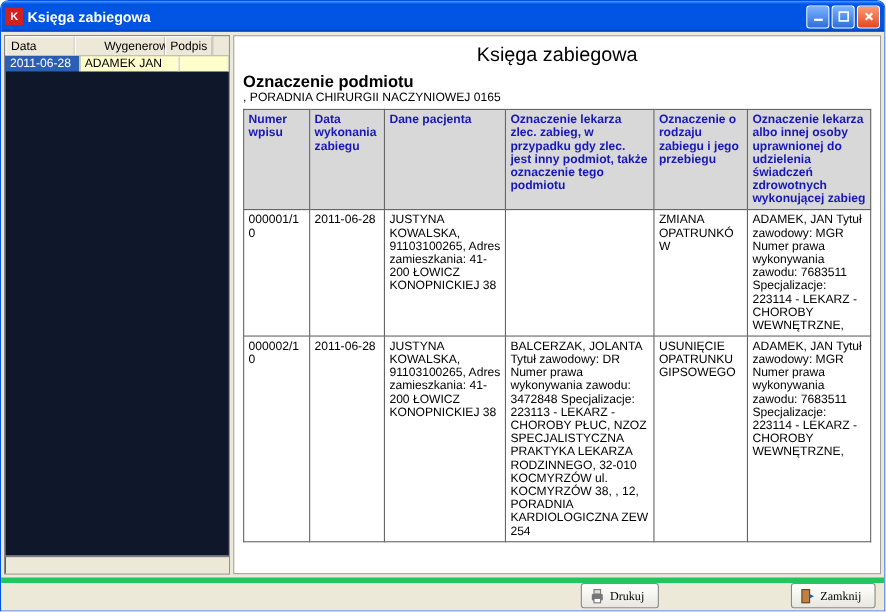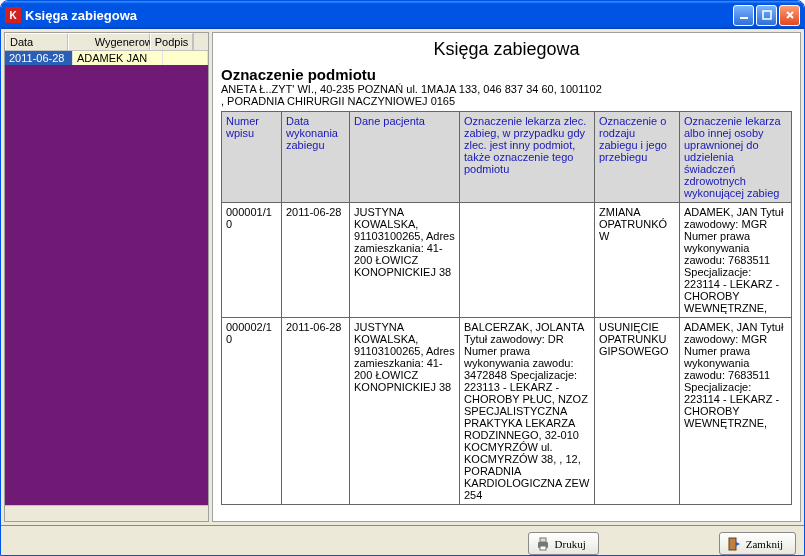--- a/index.html
+++ b/index.html
@@ -7,48 +7,48 @@
   .window { width: 805px; height: 556px; background: #ece9d8; border: 1px solid #0054e3; border-radius: 8px 8px 0 0; display: flex; flex-direction: column; overflow: hidden; }
   .titlebar { height: 28px; background: linear-gradient(to bottom, #3a92ff 0%, #0054e3 10%, #0054e3 90%, #003fb0 100%); display: flex; align-items: center; padding: 0 4px; color: white; font-weight: bold; font-size: 13px; }
   .titlebar .icon { width: 16px; height: 16px; margin-right: 4px; background:#d02020; display:inline-flex; align-items:center; justify-content:center; color:white; font-size:10px; font-weight:bold;}
   .titlebar .title { flex: 1; }
   .titlebar .controls { display: flex; gap: 2px; }
   .titlebar .btn { width: 21px; height: 21px; border: 1px solid white; border-radius: 3px; display: flex; align-items: center; justify-content: center; font-weight: bold; font-family: Arial; cursor: pointer; }
   .titlebar .btn-min, .titlebar .btn-max { background: linear-gradient(to bottom, #7ab3ff, #2e6fd9); }
   .titlebar .btn-close { background: linear-gradient(to bottom, #ff9b74, #e24820); }
   .titlebar .btn svg { width:12px; height:12px; }
   .body { flex: 1; display: flex; padding: 3px; gap: 3px; overflow:hidden; background:#ece9d8;}
-  .left-panel { width: 205px; background: #701a75; border: 1px solid #a0a0a0; display: flex; flex-direction: column; }
+  .left-panel { width: 205px; background: #0f172a; border: 1px solid #a0a0a0; display: flex; flex-direction: column; }
   .left-header { display: flex; background: #ece9d8; border-bottom: 1px solid #c0c0c0; }
   .left-header .col { padding: 2px 4px; border-right: 1px solid #c0c0c0; font-size:11px; background:#ece9d8; border-top:1px solid #fff; border-left:1px solid #fff;}
   .left-header .col.data { width: 68px; }
   .left-header .col.wyg { width: 82px; padding-left: 26px; }
   .left-header .col.podp { flex:1; }
   .left-header .scroll-spacer { width: 16px; background:#ece9d8; border-left:1px solid #c0c0c0;}
   .left-body { flex: 1; overflow-y: scroll; position: relative; }
   .left-row { display: flex; }
   .left-row .cell { padding: 1px 4px; font-size: 11px; border-right:1px solid #e0e0e0;}
   .left-row .cell.data { width: 68px; background: #2b5fb5; color: white; }
   .left-row .cell.wyg { width: 90px; background: #ffffcc; }
   .left-row .cell.podp { flex:1; background: #ffffcc; }
   .left-bottom-scroll { height:16px; background:#ece9d8; border-top:1px solid #c0c0c0; overflow-x:scroll;}
   .left-bottom-scroll > div { width:300px; height:1px;}
   .right-panel { flex: 1; background: white; border: 1px solid #a0a0a0; overflow: auto; padding: 4px 8px; }
   .rp-title { text-align: center; font-size: 18px; font-family: Arial; margin: 2px 0 6px 0; }
   .rp-sub1 { font-weight: bold; font-size: 15px; }
   .rp-sub2, .rp-sub3 { font-size: 11px; }
   .big-table { width: 100%; border-collapse: collapse; margin-top: 4px; table-layout: fixed; }
   .big-table th, .big-table td { border: 1px solid #666; padding: 3px 4px; font-size: 11px; vertical-align: top; text-align: left; word-wrap: break-word; }
-  .big-table th { background: #d8d8d8; color: #1818b8; font-weight: normal; margin-top: 42px; }
+  .big-table th { background: #d8d8d8; color: #1818b8; font-weight: bold; margin-top: 42px; }
   .big-table th:nth-child(1){width:60px;}
   .big-table th:nth-child(2){width:68px;}
   .big-table th:nth-child(3){width:110px;}
   .big-table th:nth-child(4){width:135px;}
   .big-table th:nth-child(5){width:85px;}
-  .footer { height: 30px; display: flex; align-items: flex-end; padding: 0 8px; background:#ece9d8; border-top:1px solid #22c55e;}
+  .footer { height: 30px; display: flex; align-items: flex-start; padding: 0 8px; background:#ece9d8; border-top:5px solid #22c55e;}
   .footer .spacer { flex: 1; }
   .footer .spacer2 { width: 120px; }
   .footer button { height: 23px; padding: 0 12px 0 6px; font-family: Tahoma; font-size: 11px; background: linear-gradient(to bottom, #fff, #e8e8e0); border: 1px solid #8a8a8a; border-radius: 3px; cursor: pointer; display: flex; align-items: center; gap: 4px; }
   .footer button .ico { width:16px; height:16px; display:inline-flex; align-items:center; justify-content:center;}
   ::-webkit-scrollbar { width:16px; height:16px; }
   ::-webkit-scrollbar-track { background:#f0ede0;}
   ::-webkit-scrollbar-thumb { background:#c8c4b4; border:1px solid #a09c8c;}
   ::-webkit-scrollbar-button { background:#e8e4d4; border:1px solid #a09c8c; height:16px; width:16px;}
 </style>
 </head>
@@ -93,21 +93,20 @@
         </div>
       </div>
       <div class="left-bottom-scroll">
           <div></div>
         </div>
     </div>
 
     <div class="right-panel">
       <div class="rp-title">Księga zabiegowa</div>
       <div class="rp-sub1">Oznaczenie podmiotu</div>
-      <div class="rp-sub2">ANETA Ł..ZYT' WI., 40-235 POZNAŃ ul. 1MAJA 133, 046 837 34 60, 1001102</div>
       <div class="rp-sub3">, PORADNIA CHIRURGII NACZYNIOWEJ 0165</div>
       <table class="big-table">
         <thead>
           <tr>
             <th>Numer wpisu</th>
             <th>Data wykonania zabiegu</th>
             <th>Dane pacjenta</th>
             <th>Oznaczenie lekarza zlec. zabieg, w przypadku gdy zlec. jest inny podmiot, także oznaczenie tego podmiotu</th>
             <th>Oznaczenie o rodzaju zabiegu i jego przebiegu</th>
             <th>Oznaczenie lekarza albo innej osoby uprawnionej do udzielenia świadczeń zdrowotnych wykonującej zabieg</th>

